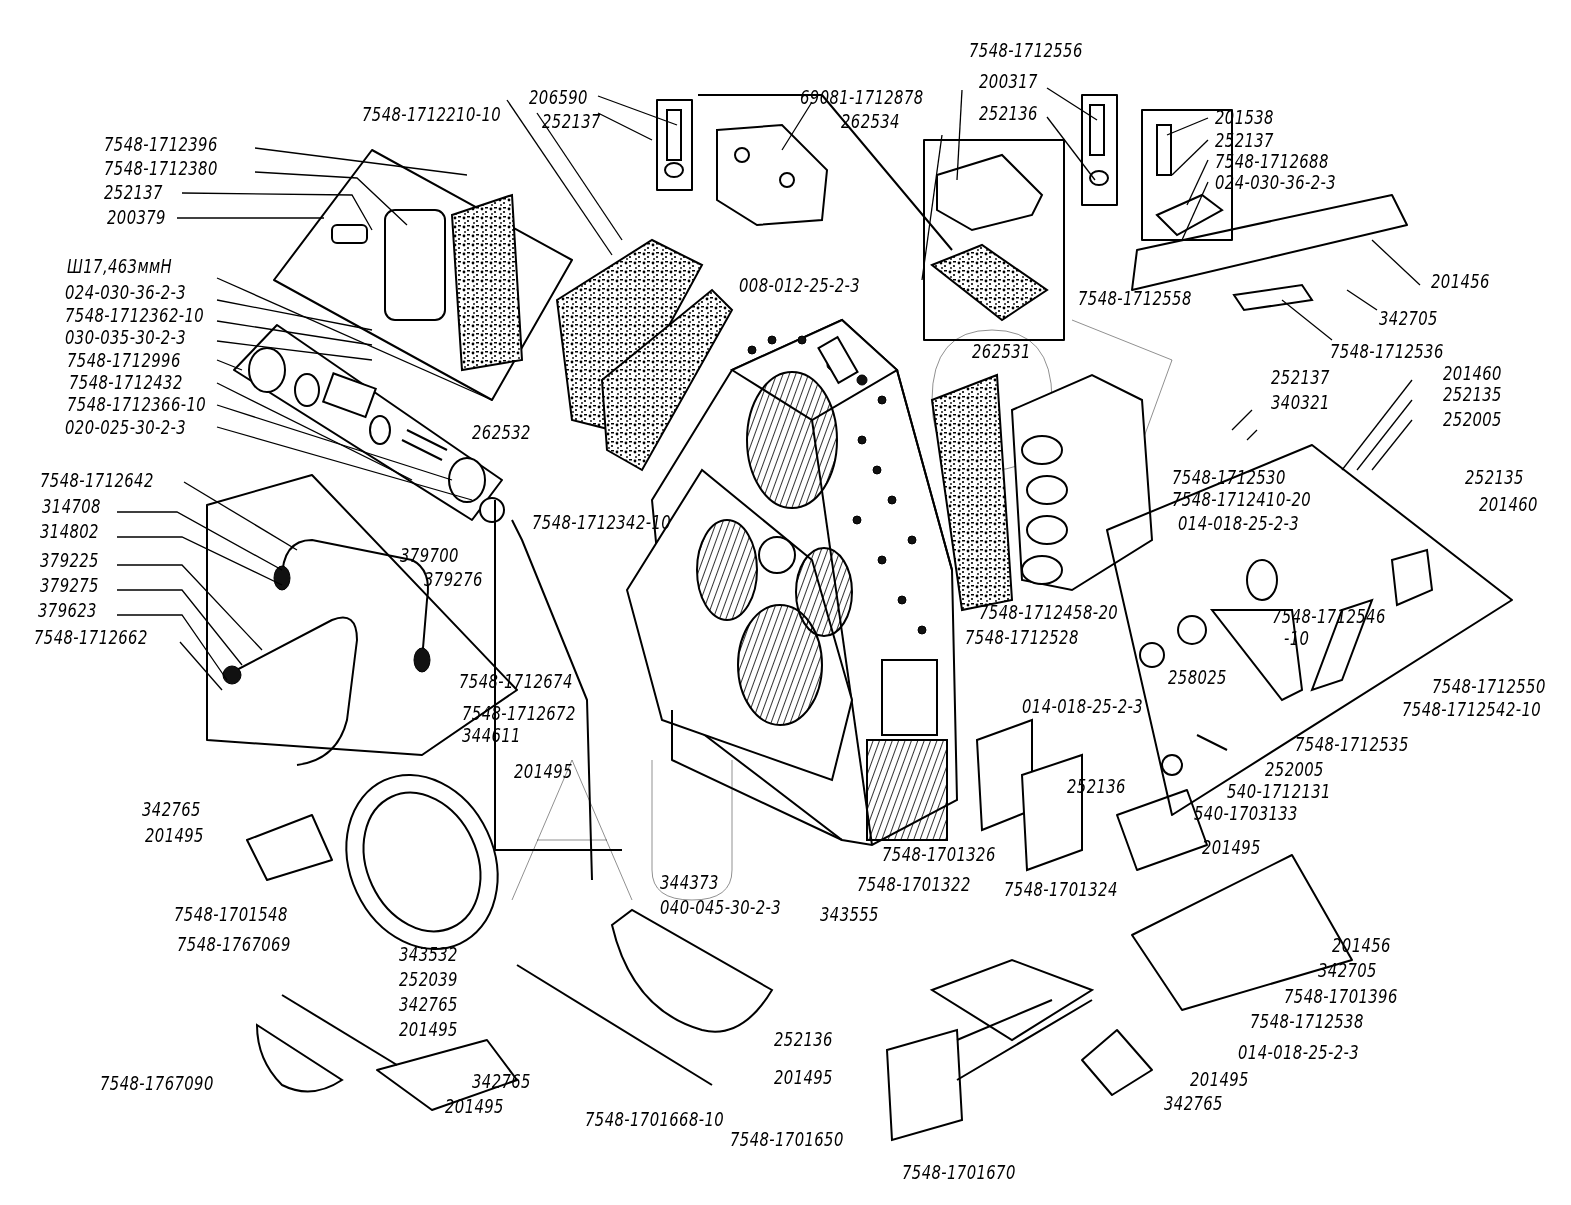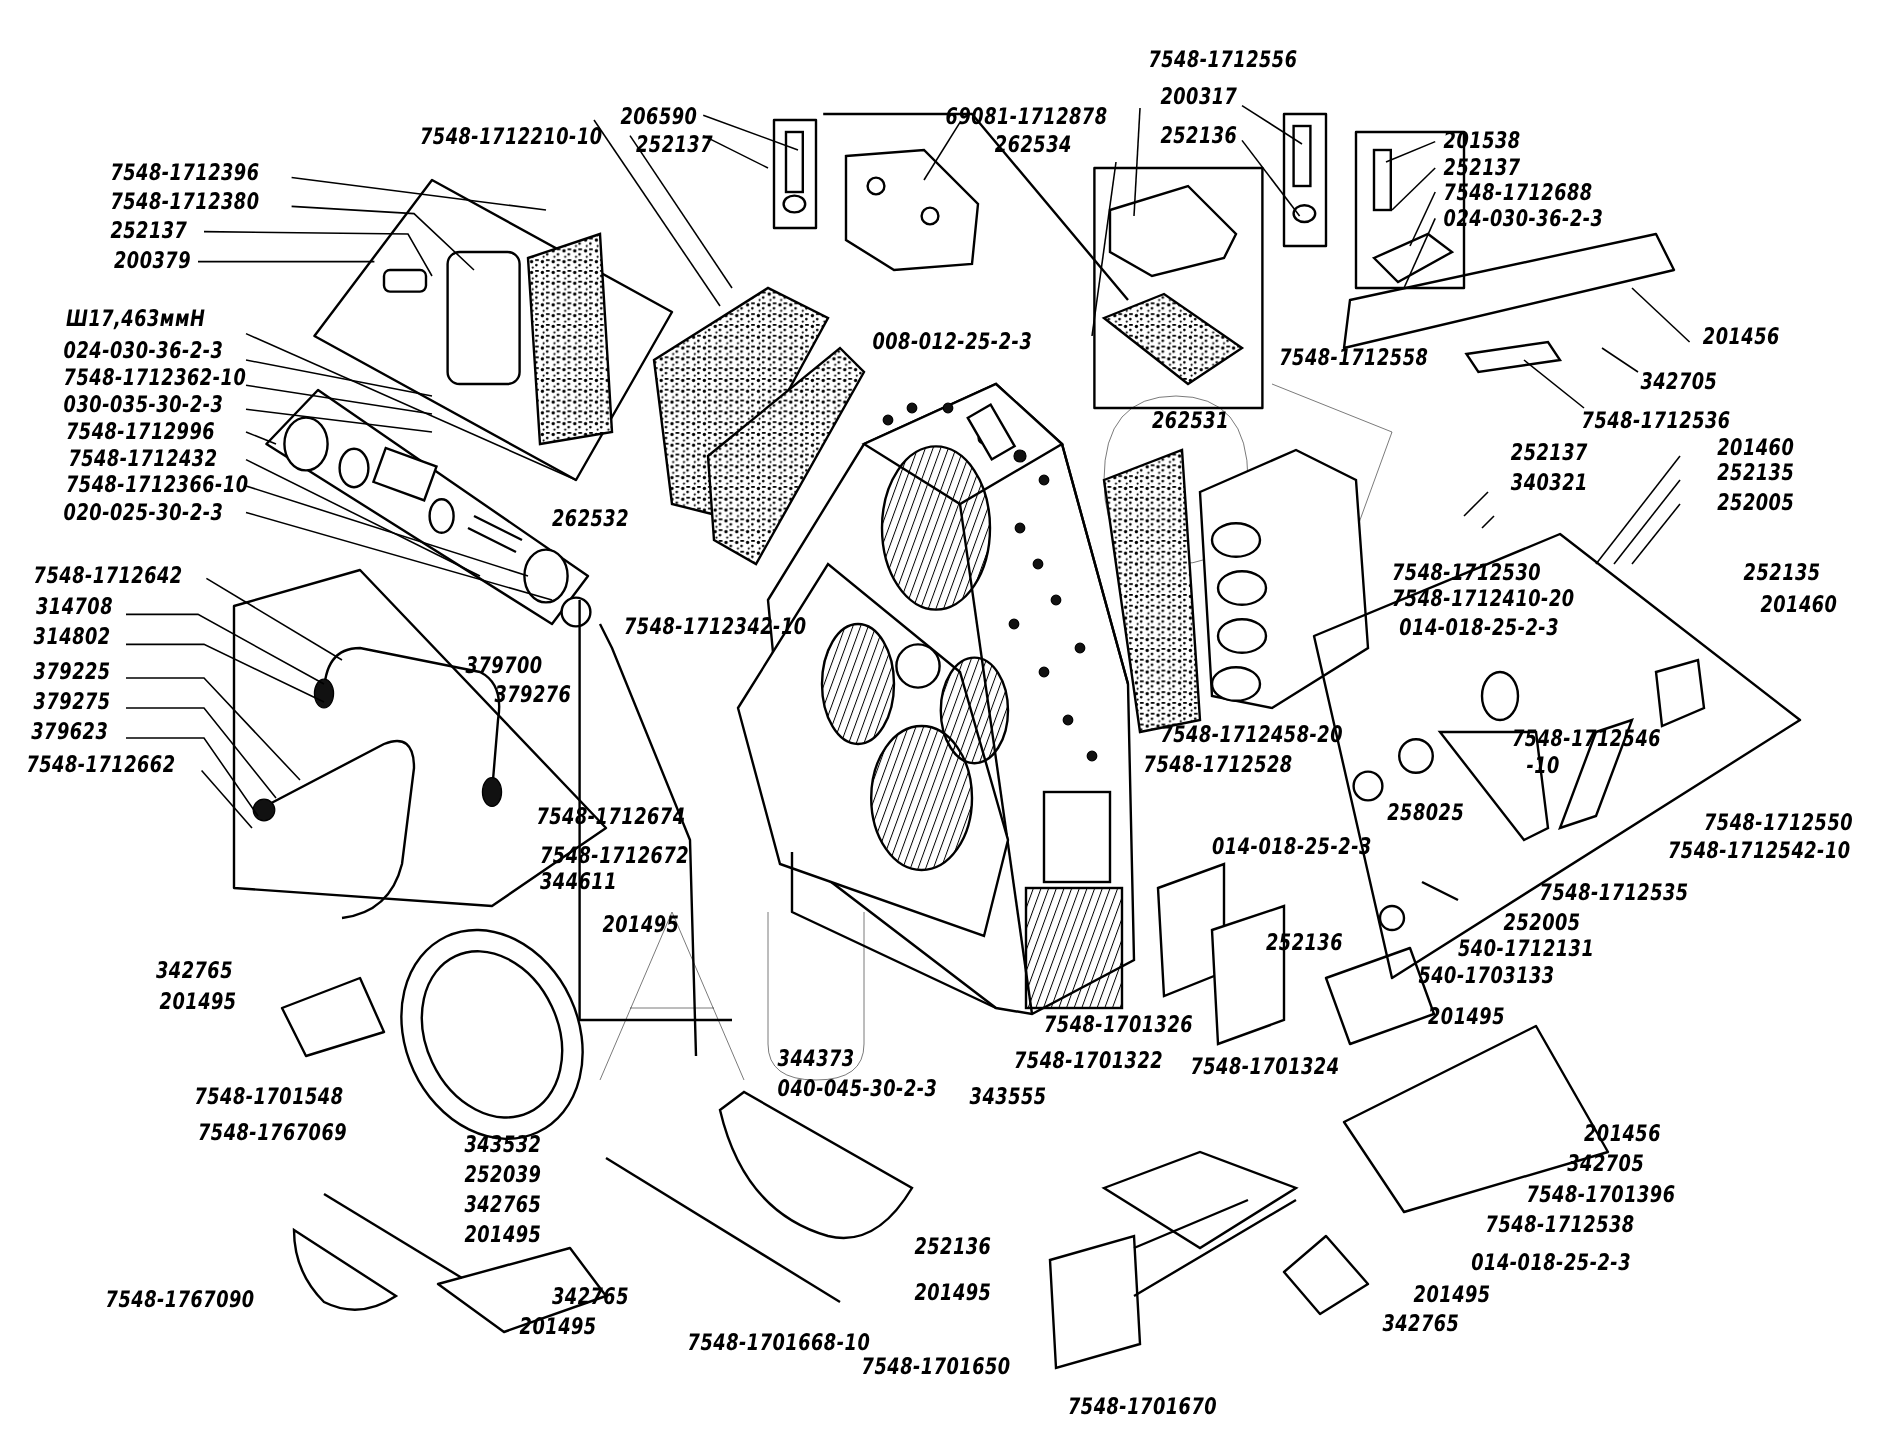--- a/index.html
+++ b/index.html
@@ -1,17 +1,17 @@
 <!DOCTYPE html>
 <html><head>
 <meta charset="utf-8">
 <style>
   html, body { margin: 0; padding: 0; background: #ffffff; }
   body { width: 1571px; height: 1205px; position: relative; overflow: hidden; }
-  #diagram { position: absolute; left: 0; top: 0; width: 1327px; height: 1205px; font-weight: bold; }
+  #diagram { position: absolute; left: 12px; top: 0; width: 1327px; height: 1205px; }
   .lbl {
     position: absolute;
     font-family: "DejaVu Sans", sans-serif;
     font-style: oblique;
     font-size: 19px;
     letter-spacing: 0.5px;
     color: #000;
     white-space: nowrap;
     line-height: 1;
     transform: scaleX(0.78);

